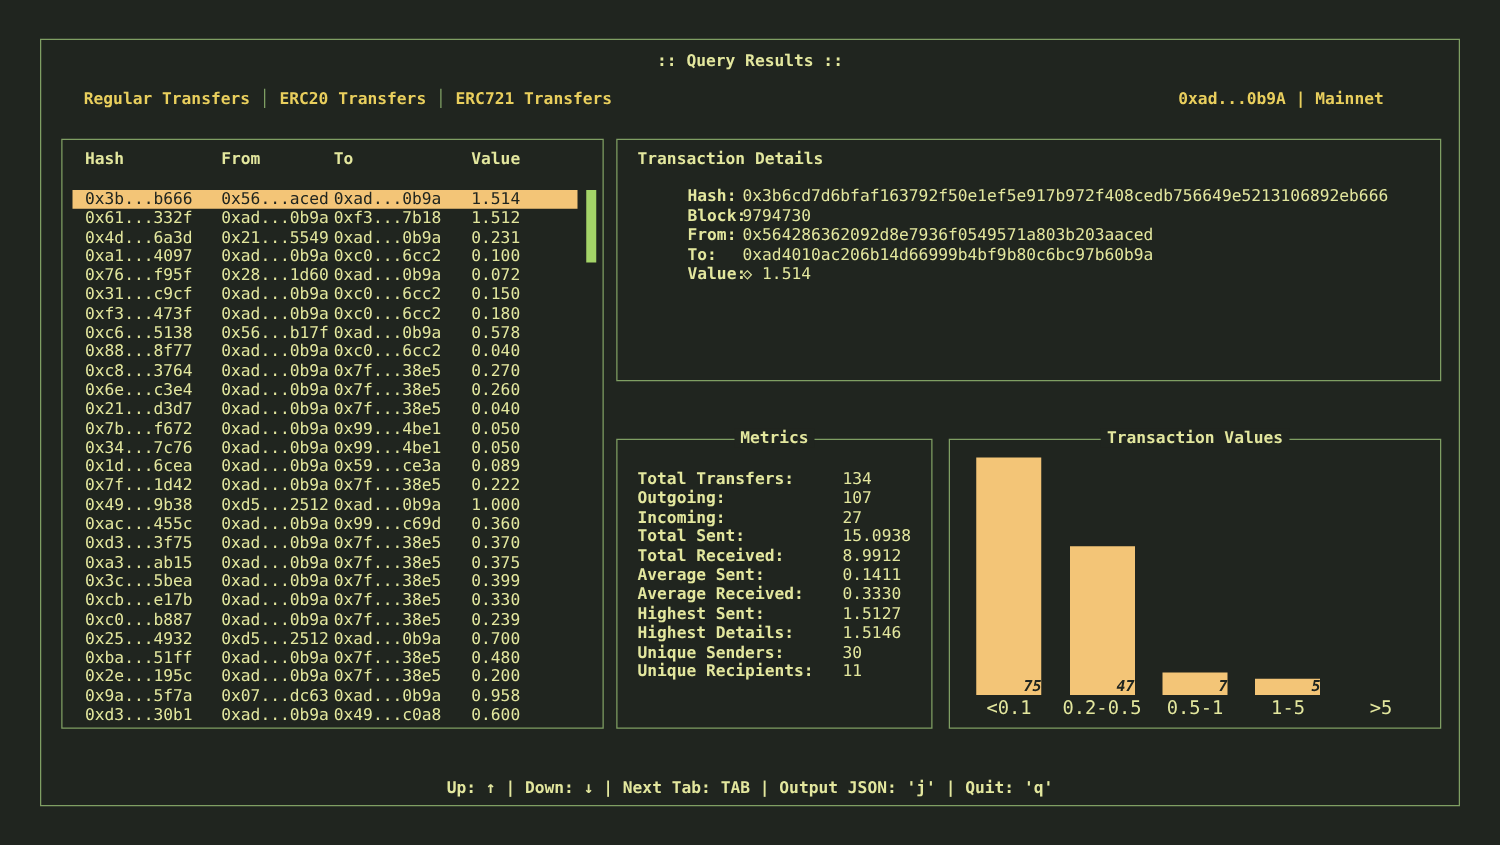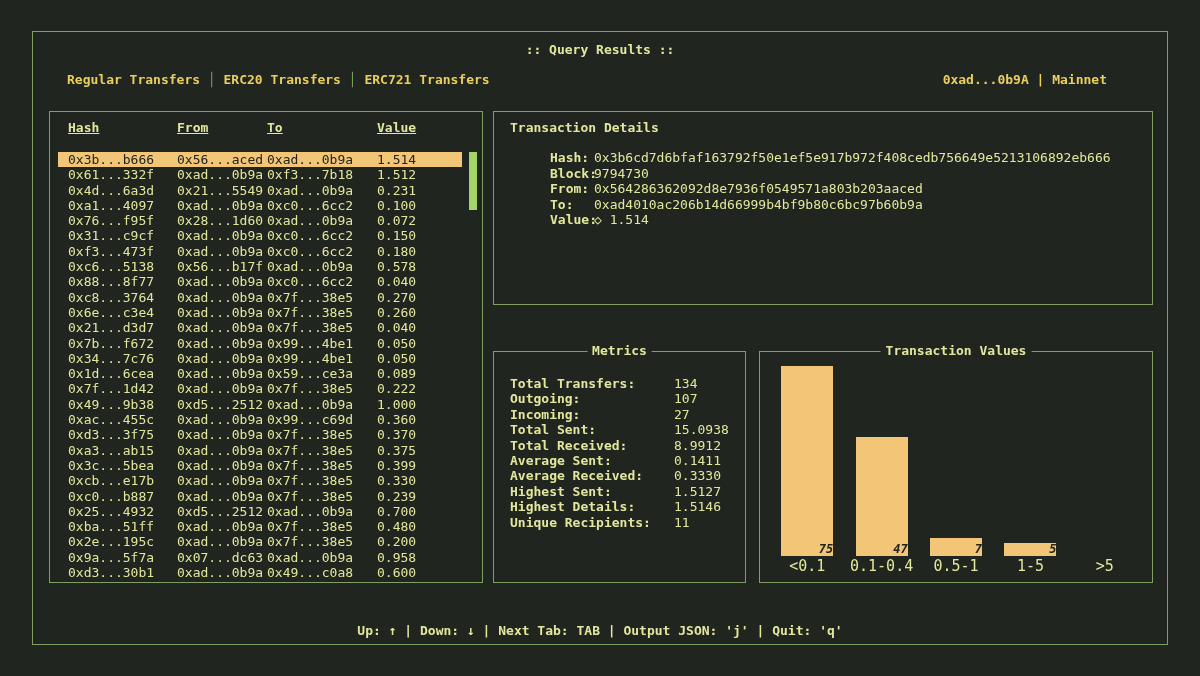--- a/index.html
+++ b/index.html
@@ -31,21 +31,21 @@
   
   .table-panel { left: 16px; top: 79px; width: 434px; height: 472px; overflow: hidden; }
   .tx-row {
     display: grid;
     grid-template-columns: 109px 90px 110px 1fr;
     padding-left: 10px;
     height: 15.3px;
     line-height: 15.3px;
     white-space: pre;
   }
-  .tx-row.header { position: absolute; top: 8px; left: 8px; right: 20px; font-weight: bold; text-decoration: underline; }
+  .tx-row.header { position: absolute; top: 8px; left: 8px; right: 20px; font-weight: bold; }
   .rows { position: absolute; top: 40px; left: 8px; right: 20px; }
   .tx-row.selected { background: var(--accent, #f3c577); color: var(--background, #20251f); }
   .scrollbar { position: absolute; top: 40px; right: 5px; bottom: 8px; width: 8px; }
   .thumb { width: 100%; height: 58px; background: var(--scrollbar-thumb, #a4d468); }
 
   
   .details-panel { left: 460px; top: 79px; width: 660px; height: 194px; overflow: hidden; }
   .panel-title-inline { position: absolute; top: 8px; left: 16px; font-weight: bold; }
   .fields { position: absolute; top: 38px; left: 16px; right: 8px; }
   .field-line { height: 15.5px; line-height: 15.5px; white-space: pre; }
@@ -141,20 +141,21 @@
       <div class="metrics">
           <div class="metric-line"><span class="metric-label">Total Transfers:</span><span class="metric-value">134</span></div>
           <div class="metric-line"><span class="metric-label">Outgoing:</span><span class="metric-value">107</span></div>
           <div class="metric-line"><span class="metric-label">Incoming:</span><span class="metric-value">27</span></div>
           <div class="metric-line"><span class="metric-label">Total Sent:</span><span class="metric-value">15.0938</span></div>
           <div class="metric-line"><span class="metric-label">Total Received:</span><span class="metric-value">8.9912</span></div>
           <div class="metric-line"><span class="metric-label">Average Sent:</span><span class="metric-value">0.1411</span></div>
           <div class="metric-line"><span class="metric-label">Average Received:</span><span class="metric-value">0.3330</span></div>
           <div class="metric-line"><span class="metric-label">Highest Sent:</span><span class="metric-value">1.5127</span></div>
           <div class="metric-line"><span class="metric-label">Highest Details:</span><span class="metric-value">1.5146</span></div>
+          <div class="metric-line"><span class="metric-label">Unique Senders:</span><span class="metric-value">30</span></div>
           <div class="metric-line"><span class="metric-label">Unique Recipients:</span><span class="metric-value">11</span></div>
         </div>
     </div>
 
     <div class="box chart-panel">
       <span class="embed-title">Transaction Values</span>
       <div class="chart-body">
           <div class="chart-slot">
             <div class="bar-wrap">
               <div class="bar" style="height: 190px;">
@@ -162,21 +163,21 @@
               </div>
             </div>
             <div class="cat-label">&lt;0.1</div>
           </div>
           <div class="chart-slot">
             <div class="bar-wrap">
               <div class="bar" style="height: 119px;">
                 <span class="bar-count">47</span>
               </div>
             </div>
-            <div class="cat-label">0.1-0.4</div>
+            <div class="cat-label">0.2-0.5</div>
           </div>
           <div class="chart-slot">
             <div class="bar-wrap">
               <div class="bar" style="height: 18px;">
                 <span class="bar-count">7</span>
               </div>
             </div>
             <div class="cat-label">0.5-1</div>
           </div>
           <div class="chart-slot">

